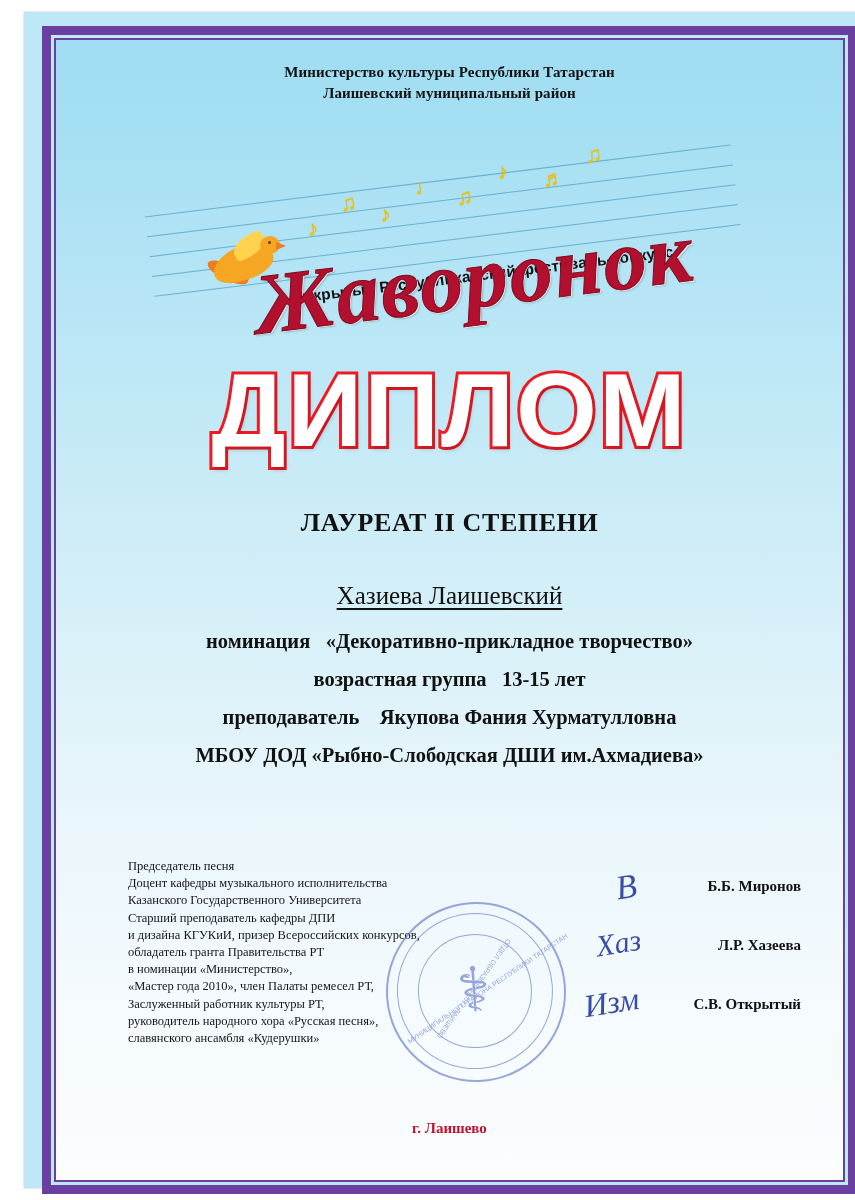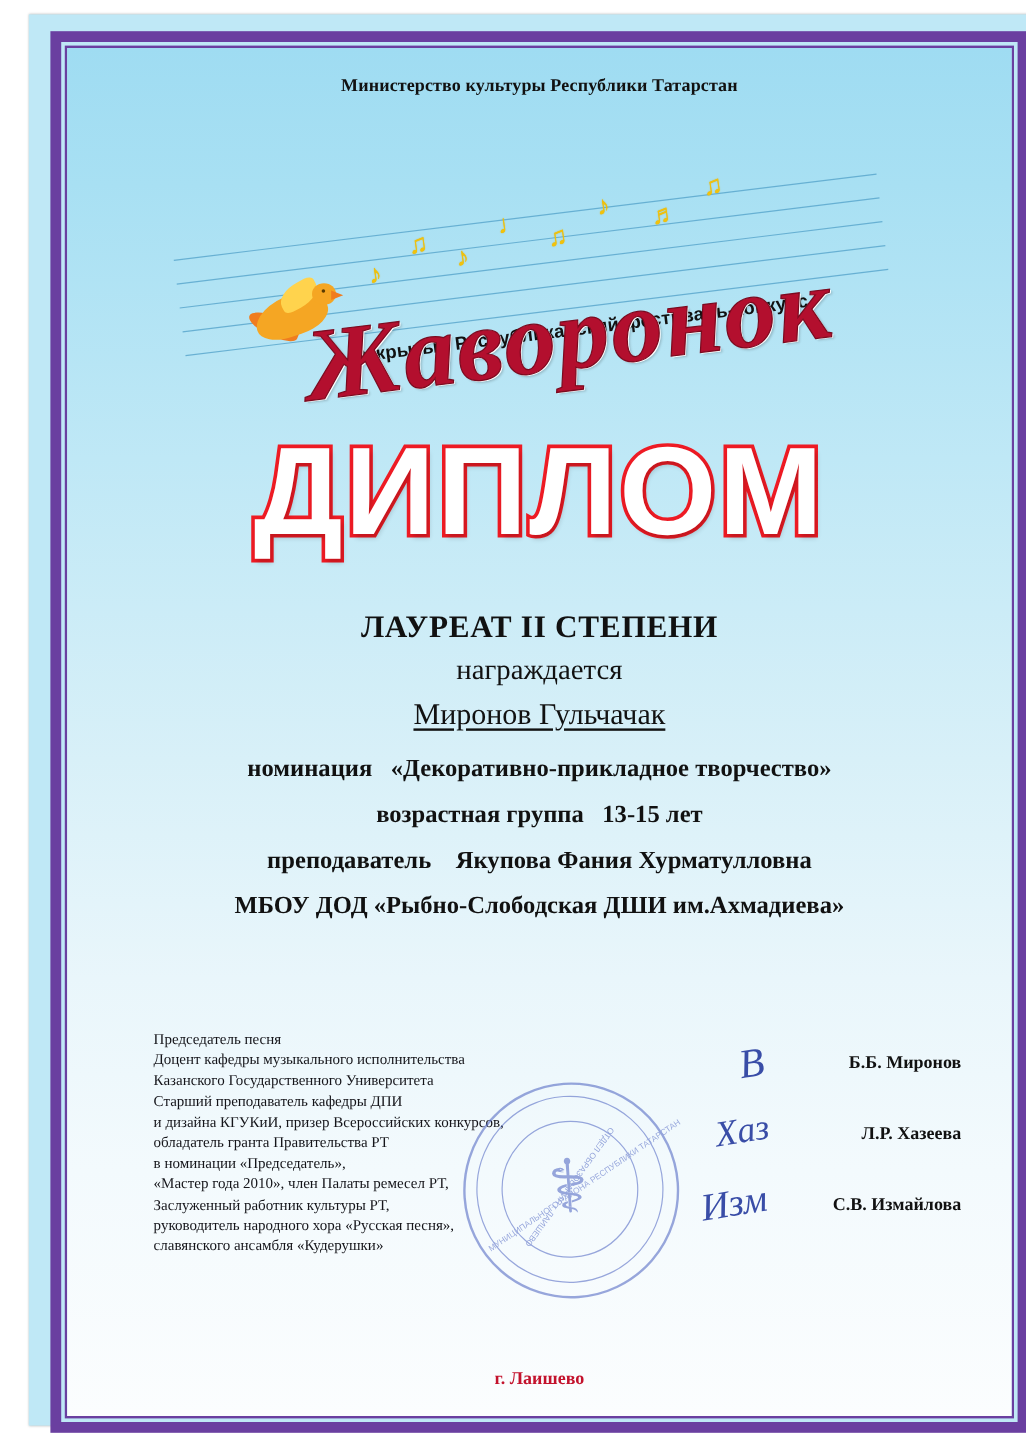--- a/index.html
+++ b/index.html
@@ -379,35 +379,35 @@
   
   .city {
     position: absolute;
     left: 0;
     top: 1080px;
     width: 787px;
     text-align: center;
     font-weight: bold;
     font-size: 15px;
     color: #c3122c;
-    margin-top: 21px;
   }
 </style>
 </head>
 <body>
 
 <div class="scan">
   <div class="page">
     <div class="border-outer"></div>
     <div class="border-inner"></div>
 
     <div class="paper">
 
       <div class="ministry">
         <div>Министерство культуры Республики Татарстан</div>
+        <div>Лаишевский муниципальный район</div>
       </div>
 
       <div class="logo-area">
         <div class="staff">
           <i></i>
             <i></i>
             <i></i>
             <i></i>
             <i></i>
         </div>
@@ -432,22 +432,21 @@
           <div class="beak"></div>
         </div>
 
         <div class="festival-line">Открытый Республиканский фестиваль-конкурс</div>
         <div class="zhavoronok">Жаворонок</div>
       </div>
 
       <div class="diplom">ДИПЛОМ</div>
 
       <div class="award-type">ЛАУРЕАТ II СТЕПЕНИ</div>
-      <div class="awarded-label">награждается</div>
-      <div class="recipient">Миронов Гульчачак</div>
+      <div class="recipient">Хазиева Лаишевский</div>
 
       <div class="row r1">
         <span>номинация</span>
         &nbsp;
         <span>«Декоративно-прикладное творчество»</span>
       </div>
 
       <div class="row r2">
         <span>возрастная группа</span>
         &nbsp;
@@ -462,21 +461,21 @@
 
       <div class="row r4">МБОУ ДОД «Рыбно-Слободская ДШИ им.Ахмадиева»</div>
 
       <div class="jury">
         <div>Председатель песня</div>
         <div>Доцент кафедры музыкального исполнительства</div>
         <div>Казанского Государственного Университета</div>
         <div>Старший преподаватель кафедры ДПИ</div>
         <div>и дизайна КГУКиИ, призер Всероссийских конкурсов,</div>
         <div>обладатель гранта Правительства РТ</div>
-        <div>в номинации «Председатель»,</div>
+        <div>в номинации «Министерство»,</div>
         <div>«Мастер года 2010», член Палаты ремесел РТ,</div>
         <div>Заслуженный работник культуры РТ,</div>
         <div>руководитель народного хора «Русская песня»,</div>
         <div>славянского ансамбля «Кудерушки»</div>
       </div>
 
       <div class="stamp">
         <div class="ring2"></div>
         <div class="ring3"></div>
         <div class="eagle">⚕</div>
@@ -486,20 +485,20 @@
         </div>
       </div>
 
       <div class="sig sig1">B</div>
       <div class="sig sig2">Хаз</div>
       <div class="sig sig3">Изм</div>
 
       <div class="sign-names">
         <div>Б.Б. Миронов</div>
         <div>Л.Р. Хазеева</div>
-        <div>С.В. Измайлова</div>
+        <div>С.В. Открытый</div>
       </div>
 
       <div class="city">г. Лаишево</div>
 
     </div>
   </div>
 </div>
 
 </body></html>

